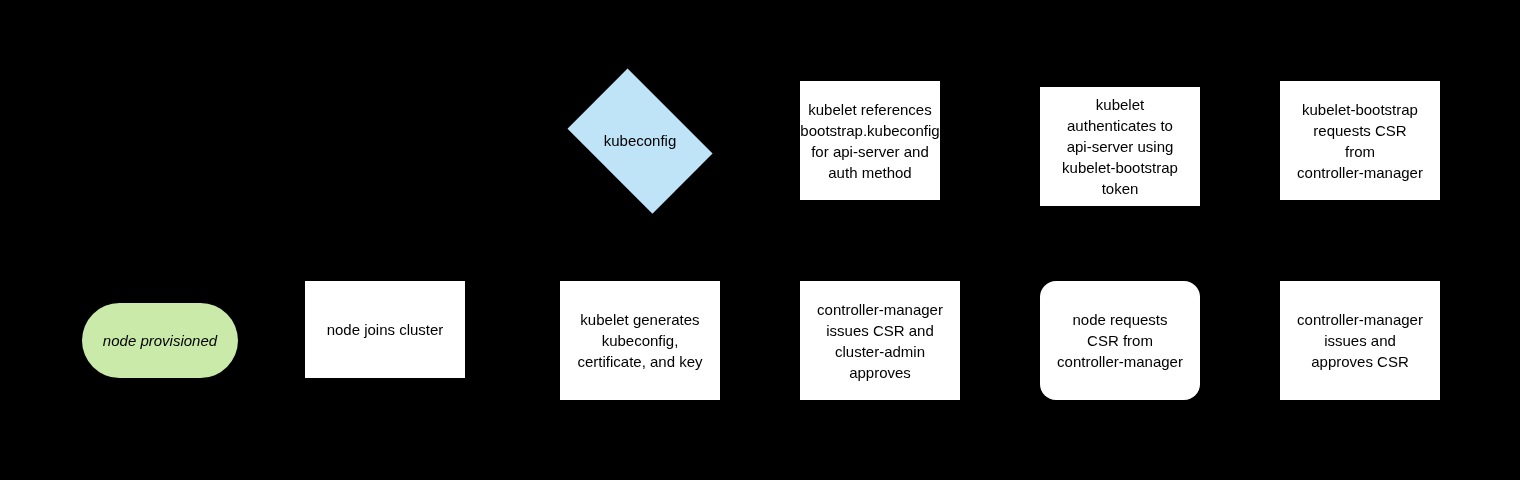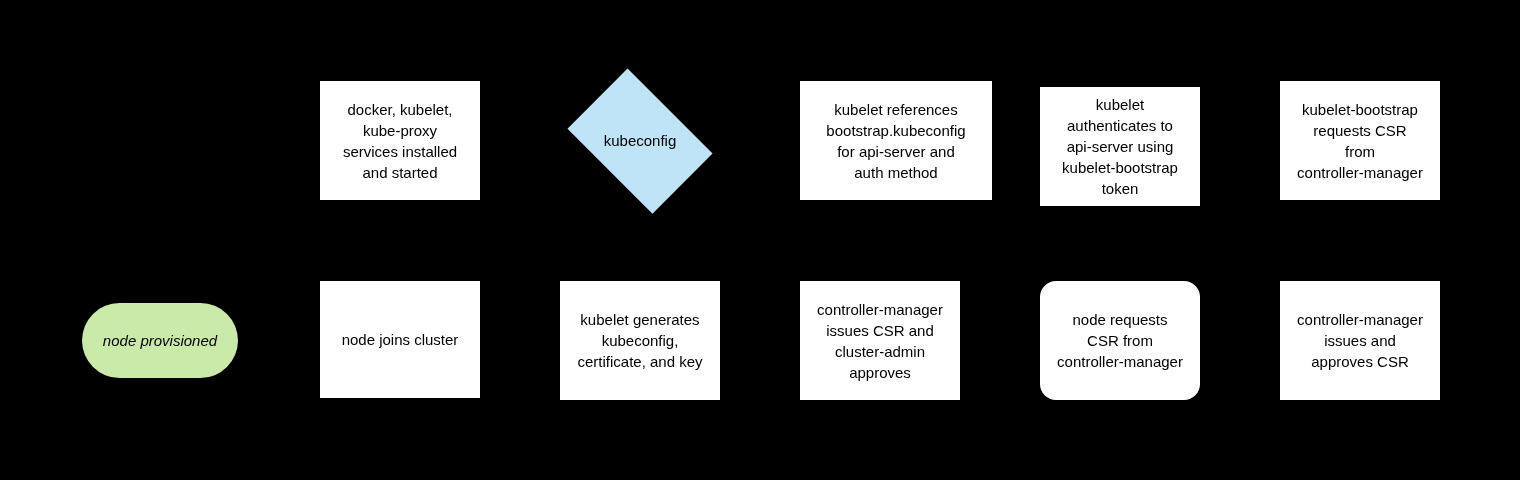--- a/index.html
+++ b/index.html
@@ -61,42 +61,38 @@
   .node.overflow .label {
     white-space: pre;
     overflow: visible;
   }
 </style>
 </head>
 <body>
 
 <div id="canvas">
     <div style="position: absolute; left: 0px; top: 0px; width: 100%; height: 100%;">
-      <div class="node rect overflow" style="left: 320px; top: 81px; width: 160px; height: 119px; background: rgb(255, 255, 255);"><span class="label">docker, kubelet,
-kube-proxy
-services installed
-and started</span></div>
       <div class="node diamond" style="left: 560px; top: 81px; width: 160px; height: 119px;"><div class="diamond-shape" style="background: rgb(191, 227, 247);"></div><span class="label">kubeconfig</span></div>
-      <div class="node rect overflow" style="left: 800px; top: 81px; width: 192px; height: 119px; background: rgb(255, 255, 255);"><span class="label">kubelet references
+      <div class="node rect overflow" style="left: 800px; top: 81px; width: 140px; height: 119px; background: rgb(255, 255, 255);"><span class="label">kubelet references
 bootstrap.kubeconfig
 for api-server and
 auth method</span></div>
       <div class="node rect overflow" style="left: 1040px; top: 81px; width: 160px; height: 119px; background: rgb(255, 255, 255); margin-top: 6px;"><span class="label">kubelet
 authenticates to
 api-server using
 kubelet-bootstrap
 token</span></div>
       <div class="node rect overflow" style="left: 1280px; top: 81px; width: 160px; height: 119px; background: rgb(255, 255, 255);"><span class="label">kubelet-bootstrap
 requests CSR
 from
 controller-manager</span></div>
     </div>
     <div style="position: absolute; left: 0px; top: 0px; width: 100%; height: 100%;">
       <div class="node pill overflow" style="left: 82px; top: 303px; width: 156px; height: 75px; background: rgb(201, 234, 168); font-style: italic;"><span class="label">node provisioned</span></div>
-      <div class="node rect overflow" style="left: 320px; top: 281px; width: 160px; height: 117px; background: rgb(255, 255, 255);"><span class="label">node joins cluster</span></div>
+      <div class="node rect overflow" style="left: 305px; top: 281px; width: 160px; height: 97px; background: rgb(255, 255, 255);"><span class="label">node joins cluster</span></div>
       <div class="node rect overflow" style="left: 560px; top: 281px; width: 160px; height: 119px; background: rgb(255, 255, 255);"><span class="label">kubelet generates
 kubeconfig,
 certificate, and key</span></div>
       <div class="node rect overflow" style="left: 800px; top: 281px; width: 160px; height: 119px; background: rgb(255, 255, 255);"><span class="label">controller-manager
 issues CSR and
 cluster-admin
 approves</span></div>
       <div class="node rect overflow" style="left: 1040px; top: 281px; width: 160px; height: 119px; background: rgb(255, 255, 255); border-radius: 16px;"><span class="label">node requests
 CSR from
 controller-manager</span></div>

